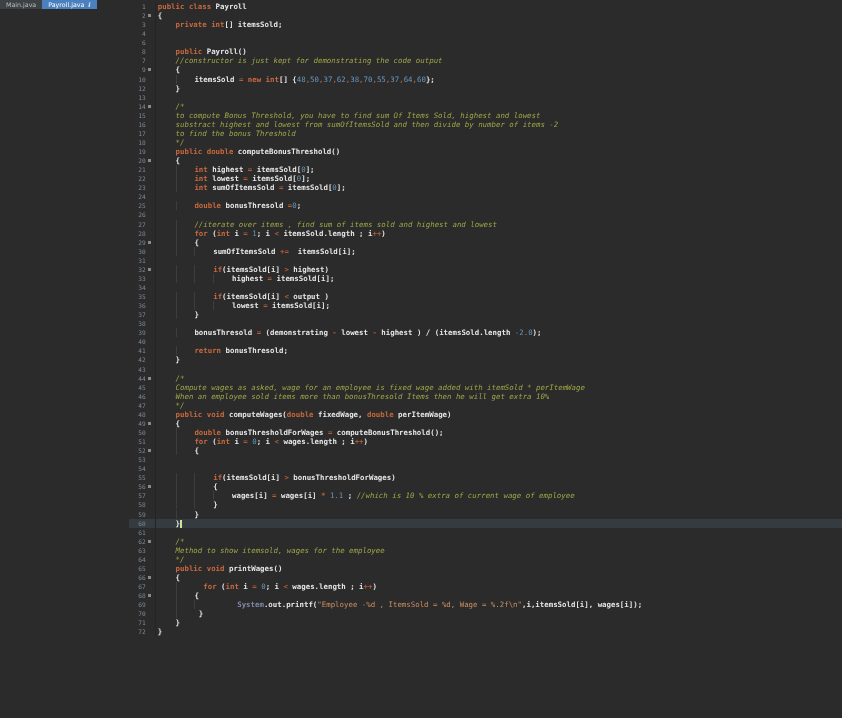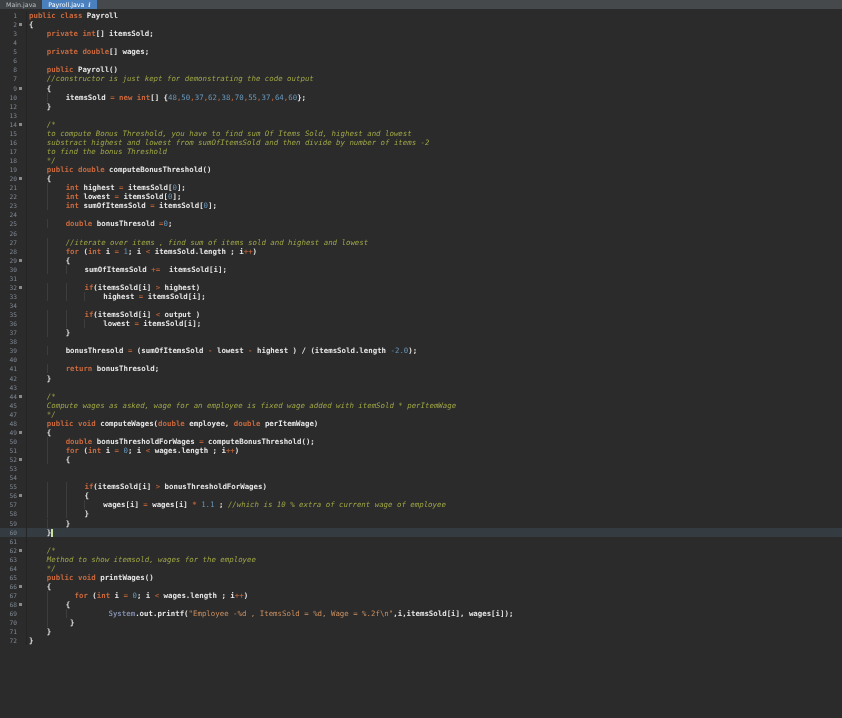--- a/index.html
+++ b/index.html
@@ -1,17 +1,17 @@
 <!DOCTYPE html>
 <html style="--background: #2b2b2b; --tabbar-bg: #46494b; --tab-inactive-bg: #3d4143; --tab-inactive-text: #b9bec0; --tab-active-bg: #4b80bf; --tab-active-text: #ffffff; --line-number: #7f8994; --gutter-border: #242424; --current-line-bg: #343b41; --cursor: #cde59a; --keyword: #c9693e; --plain: #e6e6e6; --operator: #b05e36; --number: #6897bb; --string: #cc9061; --comment: #9fa646; --muted: #7e89a8; --indent-guide: #3d3d3d; --fold-marker: #8a8a8a;"><head>
 <meta charset="utf-8">
 <style>
   * { margin:0; padding:0; box-sizing:border-box; }
   html,body { width:842px; height:718px; overflow:hidden; background:var(--background,#2b2b2b); }
-  .app { width:842px; height:718px; display:flex; flex-direction:column; font-family:"DejaVu Sans", sans-serif; }
+  .app { width:842px; height:718px; display:flex; font-family:"DejaVu Sans", sans-serif;gap:32px; }
 
   
   .tabbar { height:9px; flex:none; background:var(--tabbar-bg); display:flex; align-items:stretch; }
   .tab { display:flex; align-items:center; padding:0 6px; font-size:6.3px; line-height:9px;
          color:var(--tab-inactive-text); background:var(--tab-inactive-bg); cursor:default; }
   .tab.active { background:var(--tab-active-bg); color:var(--tab-active-text); }
   .tab .ind { margin-left:4px; font-weight:bold; font-style:italic; color:#dce9fb; font-family:"DejaVu Serif",serif; }
 
   
   .editor { flex:1; background:var(--background); padding-top:2px; overflow:hidden;
@@ -62,25 +62,20 @@
         <span class="ln">3</span>
         <span class="fold"></span>
         <span class="codeln"><span class="iu">    </span><span class="k">private int</span><span class="p">[] itemsSold;</span></span>
       </div>
       <div class="row">
         <span class="ln">4</span>
         <span class="fold"></span>
         <span class="codeln"></span>
       </div>
       <div class="row">
-        <span class="ln">5</span>
-        <span class="fold"></span>
-        <span class="codeln"><span class="iu">    </span><span class="k">private double</span><span class="p">[] wages;</span></span>
-      </div>
-      <div class="row">
         <span class="ln">6</span>
         <span class="fold"></span>
         <span class="codeln"></span>
       </div>
       <div class="row">
         <span class="ln">8</span>
         <span class="fold"></span>
         <span class="codeln"><span class="iu">    </span><span class="k">public </span><span class="p">Payroll()</span></span>
       </div>
       <div class="row">
@@ -229,21 +224,21 @@
         <span class="codeln"><span class="iu">    </span><span class="iu ig">    </span><span class="p">}</span></span>
       </div>
       <div class="row">
         <span class="ln">38</span>
         <span class="fold"></span>
         <span class="codeln"></span>
       </div>
       <div class="row">
         <span class="ln">39</span>
         <span class="fold"></span>
-        <span class="codeln"><span class="iu">    </span><span class="iu ig">    </span><span class="p">bonusThresold </span><span class="o">= </span><span class="p">(sumOfItemsSold </span><span class="o">- </span><span class="p">lowest </span><span class="o">- </span><span class="p">highest ) / (itemsSold.length </span><span class="n">-2.0</span><span class="p">);</span></span>
+        <span class="codeln"><span class="iu">    </span><span class="iu ig">    </span><span class="p">bonusThresold </span><span class="o">= </span><span class="p">(demonstrating </span><span class="o">- </span><span class="p">lowest </span><span class="o">- </span><span class="p">highest ) / (itemsSold.length </span><span class="n">-2.0</span><span class="p">);</span></span>
       </div>
       <div class="row">
         <span class="ln">40</span>
         <span class="fold"></span>
         <span class="codeln"></span>
       </div>
       <div class="row">
         <span class="ln">41</span>
         <span class="fold"></span>
         <span class="codeln"><span class="iu">    </span><span class="iu ig">    </span><span class="k">return </span><span class="p">bonusThresold;</span></span>
@@ -262,28 +257,33 @@
         <span class="ln">44</span>
         <span class="fold fm"></span>
         <span class="codeln"><span class="iu">    </span><span class="c">/*</span></span>
       </div>
       <div class="row">
         <span class="ln">45</span>
         <span class="fold"></span>
         <span class="codeln"><span class="iu">    </span><span class="c">Compute wages as asked, wage for an employee is fixed wage added with itemSold * perItemWage</span></span>
       </div>
       <div class="row">
+        <span class="ln">46</span>
+        <span class="fold"></span>
+        <span class="codeln"><span class="iu">    </span><span class="c">When an employee sold items more than bonusThresold Items then he will get extra 10%</span></span>
+      </div>
+      <div class="row">
         <span class="ln">47</span>
         <span class="fold"></span>
         <span class="codeln"><span class="iu">    </span><span class="c">*/</span></span>
       </div>
       <div class="row">
         <span class="ln">48</span>
         <span class="fold"></span>
-        <span class="codeln"><span class="iu">    </span><span class="k">public void </span><span class="p">computeWages(</span><span class="k">double </span><span class="p">employee, </span><span class="k">double </span><span class="p">perItemWage)</span></span>
+        <span class="codeln"><span class="iu">    </span><span class="k">public void </span><span class="p">computeWages(</span><span class="k">double </span><span class="p">fixedWage, </span><span class="k">double </span><span class="p">perItemWage)</span></span>
       </div>
       <div class="row">
         <span class="ln">49</span>
         <span class="fold fm"></span>
         <span class="codeln"><span class="iu">    </span><span class="p">{</span></span>
       </div>
       <div class="row">
         <span class="ln">50</span>
         <span class="fold"></span>
         <span class="codeln"><span class="iu">    </span><span class="iu ig">    </span><span class="k">double </span><span class="p">bonusThresholdForWages </span><span class="o">= </span><span class="p">computeBonusThreshold();</span></span>

